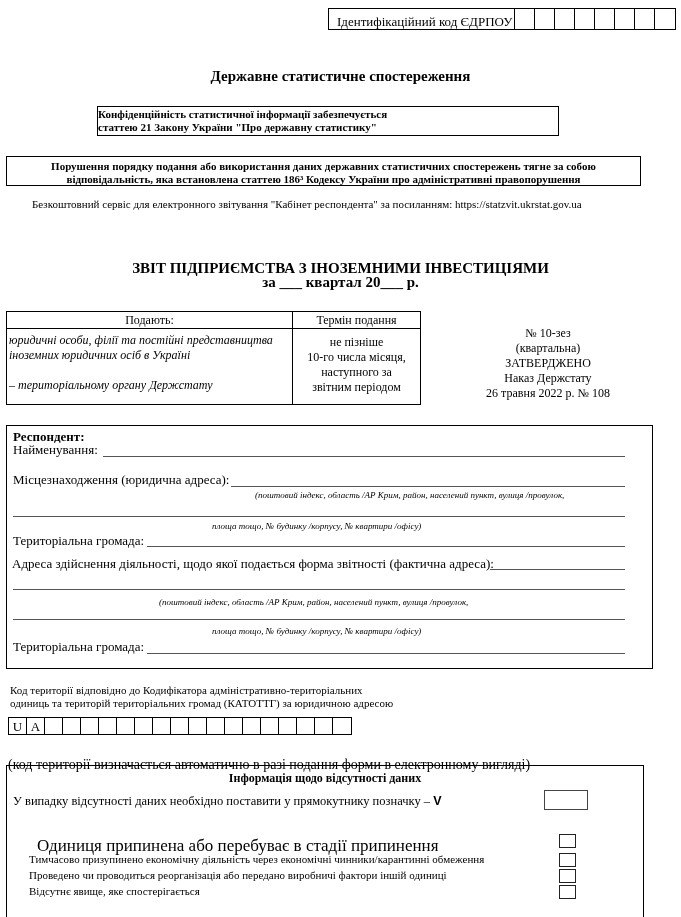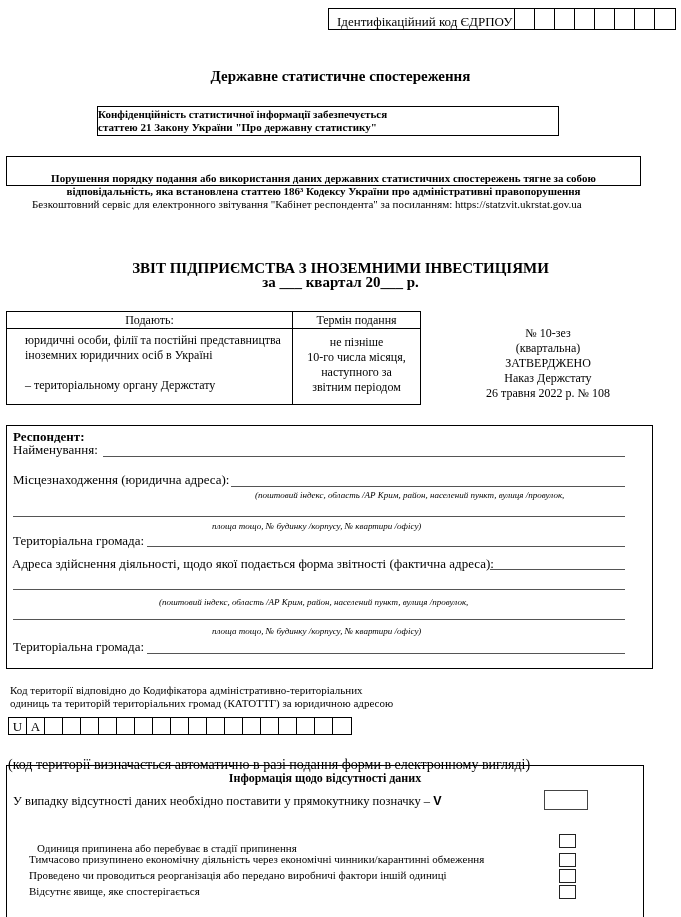--- a/index.html
+++ b/index.html
@@ -16,33 +16,33 @@
   #edrpou .cell:last-child { border-right: none; }
 
   .title-main { left: 0; width: 681px; top: 68px; text-align: center; font-weight: bold; font-size: 15px; }
 
   .conf-box {
     left: 97px; top: 106px; width: 462px; height: 30px; border: 1.5px solid #000; box-sizing: border-box;
     font-weight: bold; font-size: 11px; line-height: 13px; padding-top: 1px;
   }
   .viol-box {
     left: 6px; top: 156px; width: 635px; height: 30px; border: 1.5px solid #000; box-sizing: border-box;
-    text-align: center; font-weight: bold; font-size: 11px; line-height: 13px; padding-top: 15px;
+    text-align: center; font-weight: bold; font-size: 11px; line-height: 13px; padding-top: 3px;
   }
   .service { left: 32px; top: 198px; font-size: 11px; }
 
   .report-title { left: 0; width: 681px; top: 260px; text-align: center; font-weight: bold; font-size: 15px; }
   .report-period { left: 0; width: 681px; top: 274px; text-align: center; font-weight: bold; font-size: 15px; }
 
   
   #submit-table { left: 6px; top: 311px; width: 415px; border-collapse: collapse; font-size: 12px; }
   #submit-table td, #submit-table th { border: 1px solid #000; font-weight: normal; }
   #submit-table th { height: 16px; padding: 0; }
   #submit-table .c1 { width: 285px; }
-  #submit-table .who { vertical-align: top; padding: 4px 2px 0 18px; height: 71px; line-height: 15px; }
+  #submit-table .who { vertical-align: top; padding: 4px 2px 0 2px; height: 71px; line-height: 15px; font-style: italic; }
   #submit-table .when { text-align: center; vertical-align: top; padding-top: 6px; line-height: 15px; }
 
   .approval { left: 458px; top: 326px; width: 180px; text-align: center; font-size: 12px; line-height: 15px; }
 
   
   .resp-frame { left: 6px; top: 425px; width: 647px; height: 244px; border: 1.5px solid #000; box-sizing: border-box; }
   .resp-frame .row { position: absolute; font-size: 13px; white-space: nowrap; }
   .line { position: absolute; border-bottom: 1px solid #555; height: 0; }
   .hint { position: absolute; font-style: italic; font-size: 9px; white-space: nowrap; }
 
@@ -176,21 +176,21 @@
 <div class="abs kat-note">(код території визначається автоматично в разі подання форми в електронному вигляді)</div>
 
 <div class="abs miss-frame">
   <div class="miss-title">Інформація щодо відсутності даних</div>
   <div class="r" style="left:6px;top:28px;font-size:12.5px;">
     <span>У випадку відсутності даних необхідно поставити у прямокутнику позначку –</span>
     <span style="font-family:'Liberation Sans',sans-serif;font-weight:bold;">V</span>
   </div>
   <div class="bigbox"></div>
 
-  <div class="r" style="left:22px;top:76px;font-size:11px;padding-left:8px;">Одиниця припинена або перебуває в стадії припинення</div>
+  <div class="r" style="left:22px;top:70px;font-size:17px;padding-left:8px;">Одиниця припинена або перебуває в стадії припинення</div>
   <div class="cb" style="top:68px;"></div>
   <div class="r" style="left:22px;top:87px;font-size:11px;">Тимчасово призупинено економічну діяльність через економічні чинники/карантинні обмеження</div>
   <div class="cb" style="top:87px;"></div>
   <div class="r" style="left:22px;top:103px;font-size:11px;">Проведено чи проводиться реорганізація або передано виробничі фактори іншій одиниці</div>
   <div class="cb" style="top:103px;"></div>
   <div class="r" style="left:22px;top:119px;font-size:11px;">Відсутнє явище, яке спостерігається</div>
   <div class="cb" style="top:119px;"></div>
 </div>
 
 </body></html>

